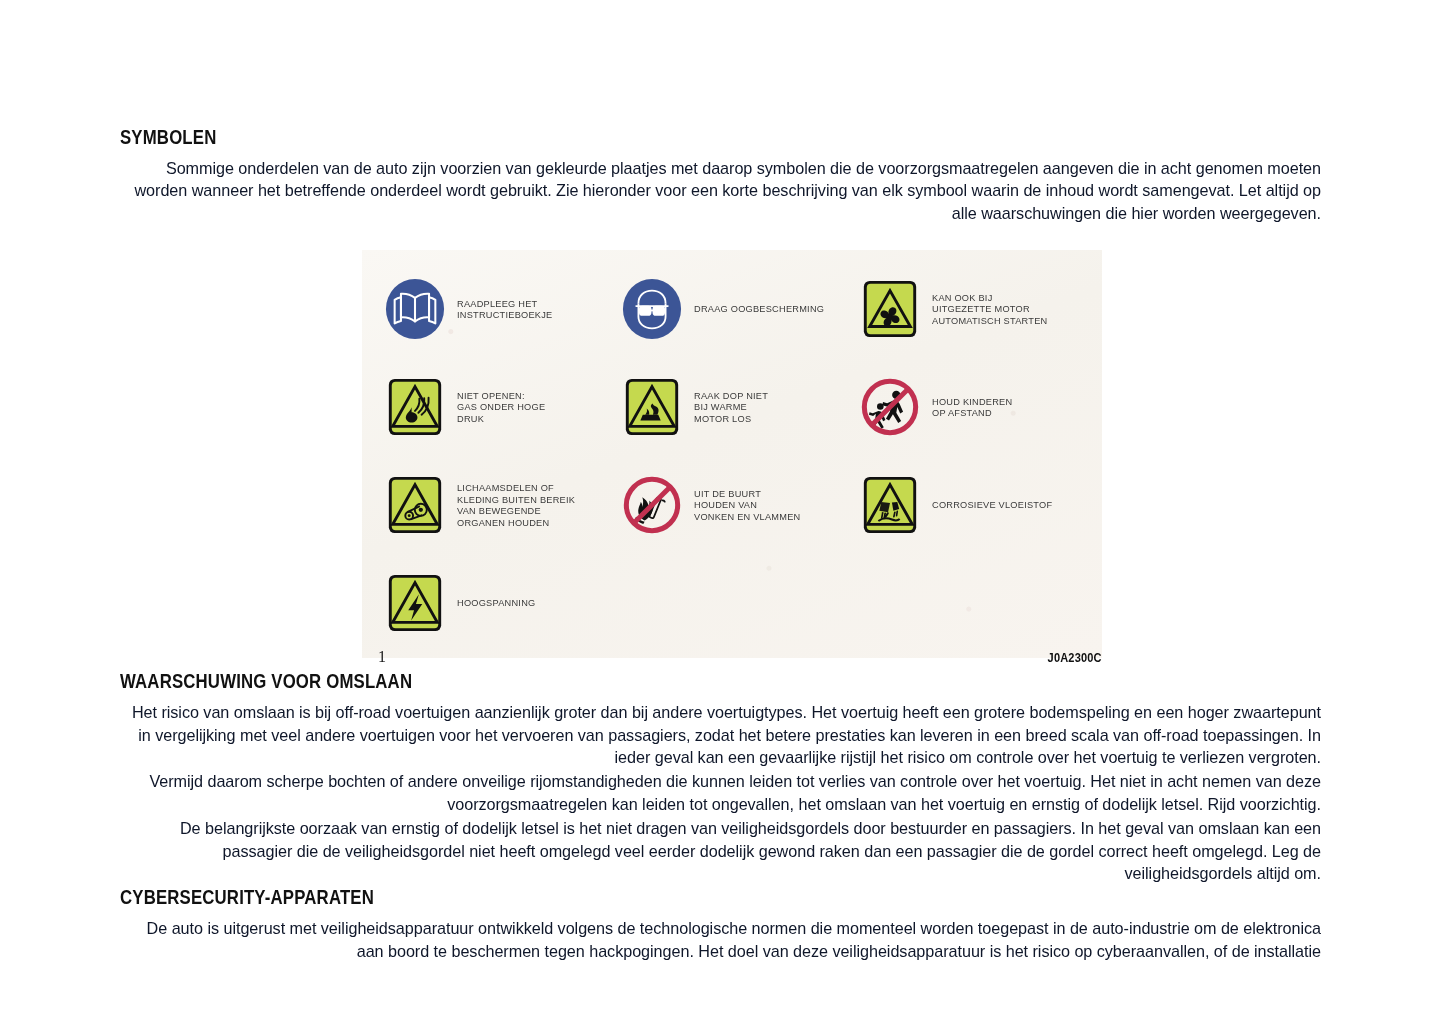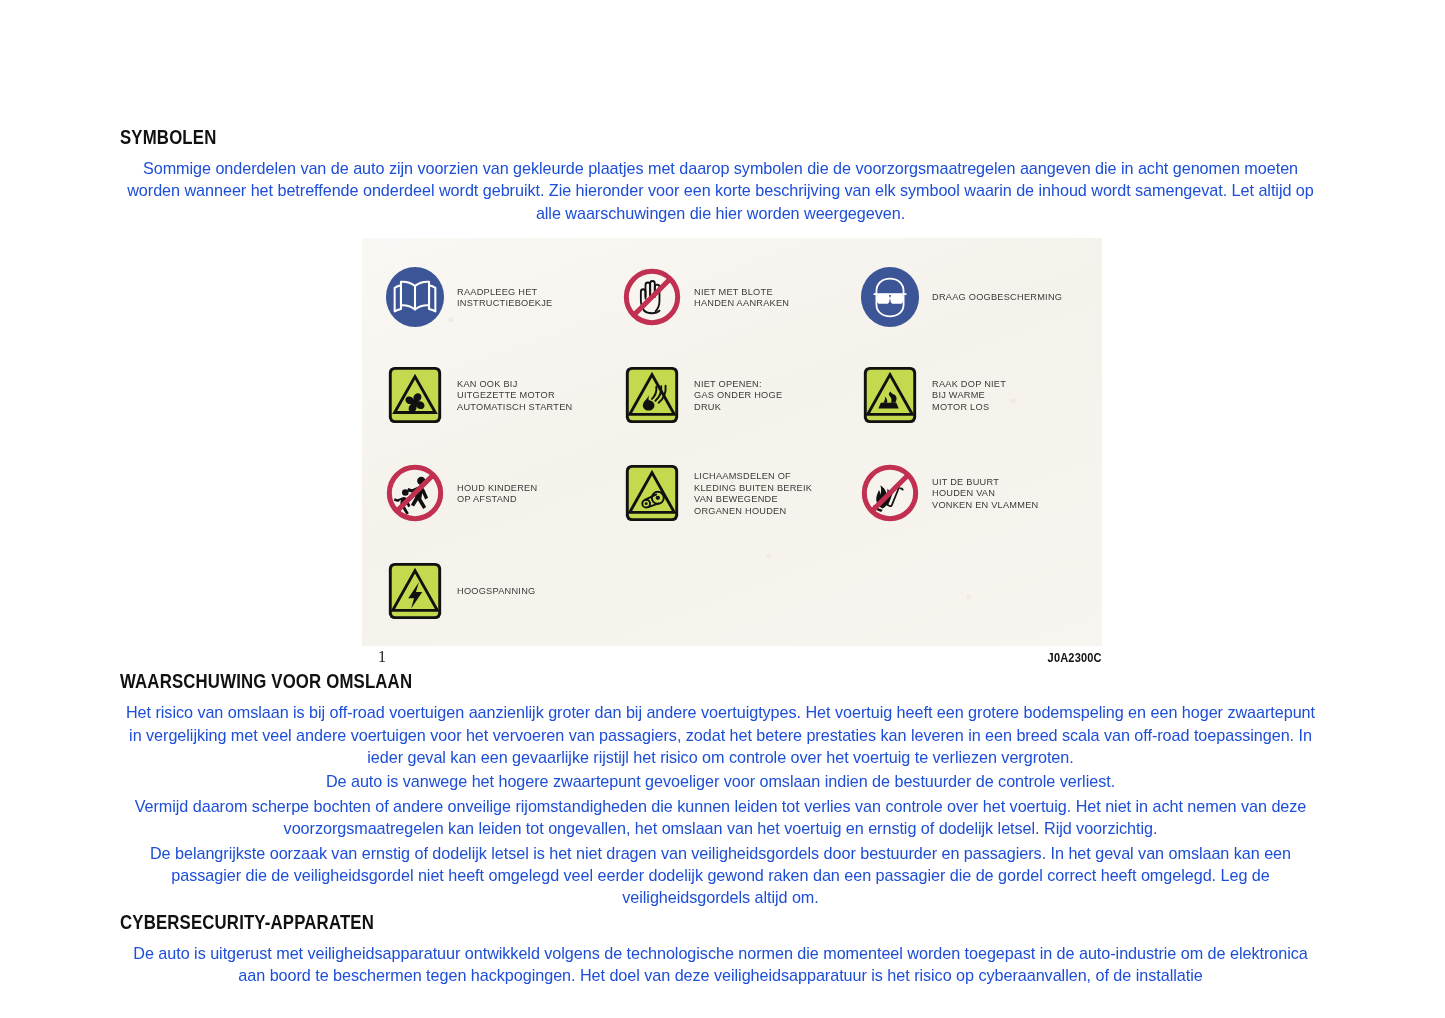--- a/index.html
+++ b/index.html
@@ -37,38 +37,38 @@
     margin: 0 0 8px 0;
     color: #111111;
     transform: scaleX(0.86);
     transform-origin: left center;
     white-space: nowrap;
   }
   p.body-text {
     font-size: 16.2px;
     line-height: 22.4px;
     margin: 0 0 2px 0;
-    color: #1d4ed8;
-    text-align: center;
+    color: #0f172a;
+    text-align: right;
     letter-spacing: -0.05px;
   }
   .gap-after { margin-bottom: 6px; }
   .section-block { margin-bottom: 0px; }
   .heading-2 { margin-top: 16px; }
 
   
   .figure-wrap {
     position: relative;
     margin: 14px 0 0 0;
     height: 432px;
   }
   .symbol-image {
     position: absolute;
     left: 242px;
-    top: 0px;
+    top: 12px;
     width: 740px;
     height: 408px;
     background: #14b8a6;
     box-sizing: border-box;
   }
   .grain {
     position: absolute;
     inset: 0;
     background:
       radial-gradient(circle at 12% 20%, rgba(212,180,175,0.20) 0 2px, transparent 3px),
@@ -167,37 +167,20 @@
                   <path d="M11 22.5c2-1.4 4.2-2.2 6.5-2.6v24.4c-2.3 0.4-4.5 1.2-6.5 2.6z"></path>
                   <path d="M53 22.5c-2-1.4-4.2-2.2-6.5-2.6v24.4c2.3 0.4 4.5 1.2 6.5 2.6z"></path>
                   <line x1="32" y1="20.5" x2="32" y2="44.9"></line>
                 </g>
               </svg>
             </div>
             <div class="sym-label">RAADPLEEG HET
 INSTRUCTIEBOEKJE</div>
           </div>
 
-          <div class="sym-cell">
-            <div class="sign">
-              <svg viewBox="0 0 64 64">
-                <g fill="none" stroke="#111111" stroke-width="1.9" stroke-linejoin="round" stroke-linecap="round">
-                  <path d="M24 46c-2.5-3-3.5-7-3.5-11V26.5c0-1.4 1.1-2.5 2.4-2.5s2.4 1.1 2.4 2.5v7.2"></path>
-                  <path d="M25.3 31.5v-12c0-1.4 1.1-2.5 2.4-2.5s2.4 1.1 2.4 2.5v11.5"></path>
-                  <path d="M30.1 31v-13c0-1.4 1.1-2.5 2.4-2.5s2.4 1.1 2.4 2.5v13"></path>
-                  <path d="M34.9 32v-10.3c0-1.4 1.1-2.5 2.4-2.5s2.4 1.1 2.4 2.5V36c0 5-1.6 8-4 10.5"></path>
-                  <path d="M24 46.2c1.6 1.6 4.4 2.6 7.8 2.6s6.3-1 8-2.7"></path>
-                </g>
-                <circle cx="32" cy="32" r="26.5" fill="none" stroke="#c13050" stroke-width="5.2"></circle>
-                <line x1="13.6" y1="50.4" x2="50.4" y2="13.6" stroke="#c13050" stroke-width="5.2"></line>
-              </svg>
-            </div>
-            <div class="sym-label">NIET MET BLOTE
-HANDEN AANRAKEN</div>
-          </div>
 
           <div class="sym-cell">
             <div class="sign">
               <svg viewBox="0 0 64 64">
                 <ellipse cx="32" cy="32" rx="30" ry="31" fill="#3c5596"></ellipse>
                 <g fill="none" stroke="#ffffff" stroke-width="1.9" stroke-linejoin="round">
                   <path d="M18 26c0-8 6-13 14-13s14 5 14 13"></path>
                   <path d="M18 26v14c0 7 6 12 14 12s14-5 14-12V26"></path>
                   <path d="M15 29h34"></path>
                   <rect x="19.5" y="29.5" width="11" height="8.5" rx="2.5" fill="#ffffff"></rect>
@@ -322,20 +305,42 @@
                 </g>
                 <circle cx="32" cy="32" r="26.5" fill="none" stroke="#c13050" stroke-width="5.2"></circle>
                 <line x1="13.6" y1="50.4" x2="50.4" y2="13.6" stroke="#c13050" stroke-width="5.2"></line>
               </svg>
             </div>
             <div class="sym-label">UIT DE BUURT
 HOUDEN VAN
 VONKEN EN VLAMMEN</div>
           </div>
 
+          <div class="sym-cell">
+            <div class="sign">
+              <svg viewBox="0 0 64 64">
+                <rect x="5" y="3" width="54" height="58" rx="6" fill="#111111"></rect>
+                <rect x="8" y="6" width="48" height="52" rx="4" fill="#c5d94e"></rect>
+                <path d="M32 11 L55 52 L9 52 Z" fill="none" stroke="#111111" stroke-width="3"></path>
+                <g fill="#111111">
+                  <path d="M23 29l-2 9 9 1.5 2-9.5z" opacity="0.95"></path>
+                  <path d="M31 40c-1 2.6-2 4-3.6 5.4l-1.6-1.6c1.4-1.2 2.4-2.4 3.2-4.2z"></path>
+                  <path d="M34 29.5l1.5 8.5 6-2-2-7z"></path>
+                </g>
+                <g stroke="#111111" stroke-width="1.7" stroke-linecap="round">
+                  <line x1="24.5" y1="40" x2="23.5" y2="45"></line>
+                  <line x1="27" y1="40.5" x2="26" y2="45.5"></line>
+                  <line x1="37" y1="39.5" x2="36" y2="44"></line>
+                  <line x1="39.5" y1="38.5" x2="38.8" y2="43"></line>
+                </g>
+                <path d="M20 48.5c4-3 9-3.5 14-1.5 3.5 1.4 6 1.2 8-0.5" fill="none" stroke="#111111" stroke-width="2.1"></path>
+              </svg>
+            </div>
+            <div class="sym-label">CORROSIEVE VLOEISTOF</div>
+          </div>
 
           <div class="sym-cell">
             <div class="sign">
               <svg viewBox="0 0 64 64">
                 <rect x="5" y="3" width="54" height="58" rx="6" fill="#111111"></rect>
                 <rect x="8" y="6" width="48" height="52" rx="4" fill="#c5d94e"></rect>
                 <path d="M32 11 L55 52 L9 52 Z" fill="none" stroke="#111111" stroke-width="3"></path>
                 <path d="M36 23 L25 39.5 L31 39.5 L28 50 L39.5 33 L33 33 Z" fill="#111111"></path>
               </svg>
             </div>
@@ -347,21 +352,20 @@
 
       <div class="fig-caption-row">
         <div class="fig-num">1</div>
         <div class="fig-code">J0A2300C</div>
       </div>
     </div>
 
     <div class="section-block">
       <h2 class="section-heading">WAARSCHUWING VOOR OMSLAAN</h2>
       <p class="body-text">Het risico van omslaan is bij off-road voertuigen aanzienlijk groter dan bij andere voertuigtypes. Het voertuig heeft een grotere bodemspeling en een hoger zwaartepunt in vergelijking met veel andere voertuigen voor het vervoeren van passagiers, zodat het betere prestaties kan leveren in een breed scala van off-road toepassingen. In ieder geval kan een gevaarlijke rijstijl het risico om controle over het voertuig te verliezen vergroten.</p>
-      <p class="body-text gap-after">De auto is vanwege het hogere zwaartepunt gevoeliger voor omslaan indien de bestuurder de controle verliest.</p>
       <p class="body-text gap-after">Vermijd daarom scherpe bochten of andere onveilige rijomstandigheden die kunnen leiden tot verlies van controle over het voertuig. Het niet in acht nemen van deze voorzorgsmaatregelen kan leiden tot ongevallen, het omslaan van het voertuig en ernstig of dodelijk letsel. Rijd voorzichtig.</p>
       <p class="body-text">De belangrijkste oorzaak van ernstig of dodelijk letsel is het niet dragen van veiligheidsgordels door bestuurder en passagiers. In het geval van omslaan kan een passagier die de veiligheidsgordel niet heeft omgelegd veel eerder dodelijk gewond raken dan een passagier die de gordel correct heeft omgelegd. Leg de veiligheidsgordels altijd om.</p>
     </div>
 
     <div class="section-block">
       <h2 class="section-heading heading-2">CYBERSECURITY-APPARATEN</h2>
       <p class="body-text">De auto is uitgerust met veiligheidsapparatuur ontwikkeld volgens de technologische normen die momenteel worden toegepast in de auto-industrie om de elektronica aan boord te beschermen tegen hackpogingen. Het doel van deze veiligheidsapparatuur is het risico op cyberaanvallen, of de installatie</p>
     </div>
 
   </div>

